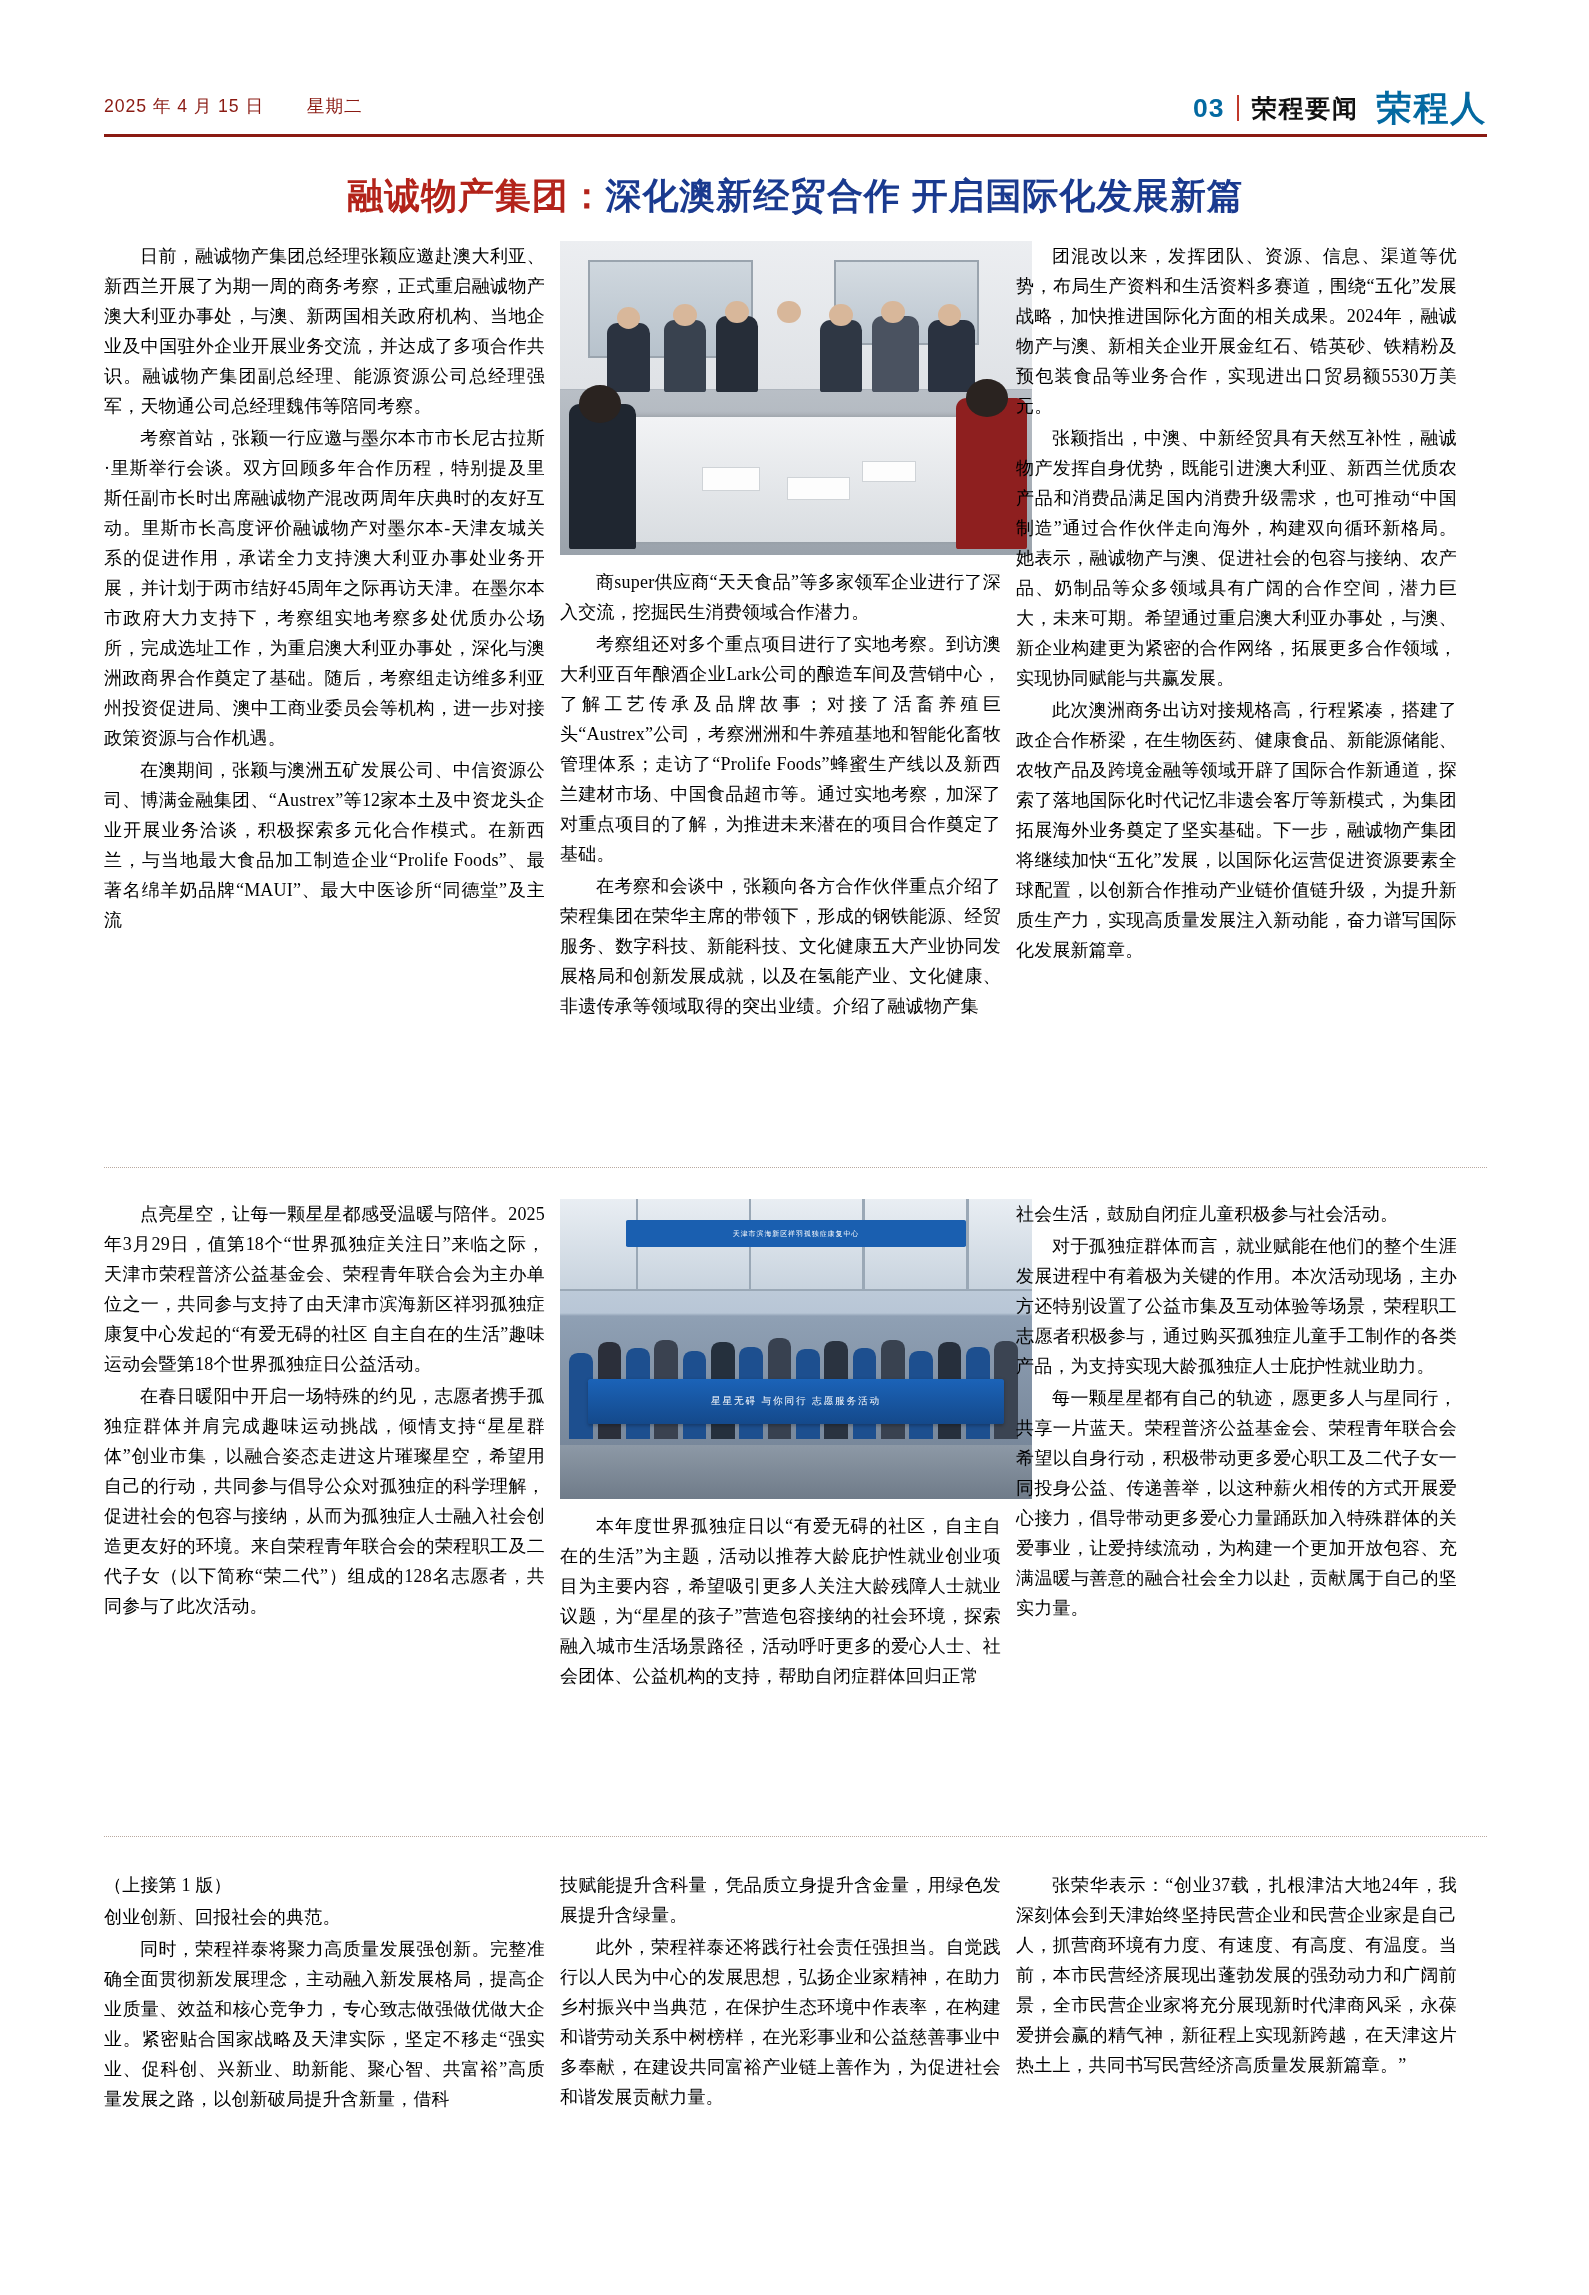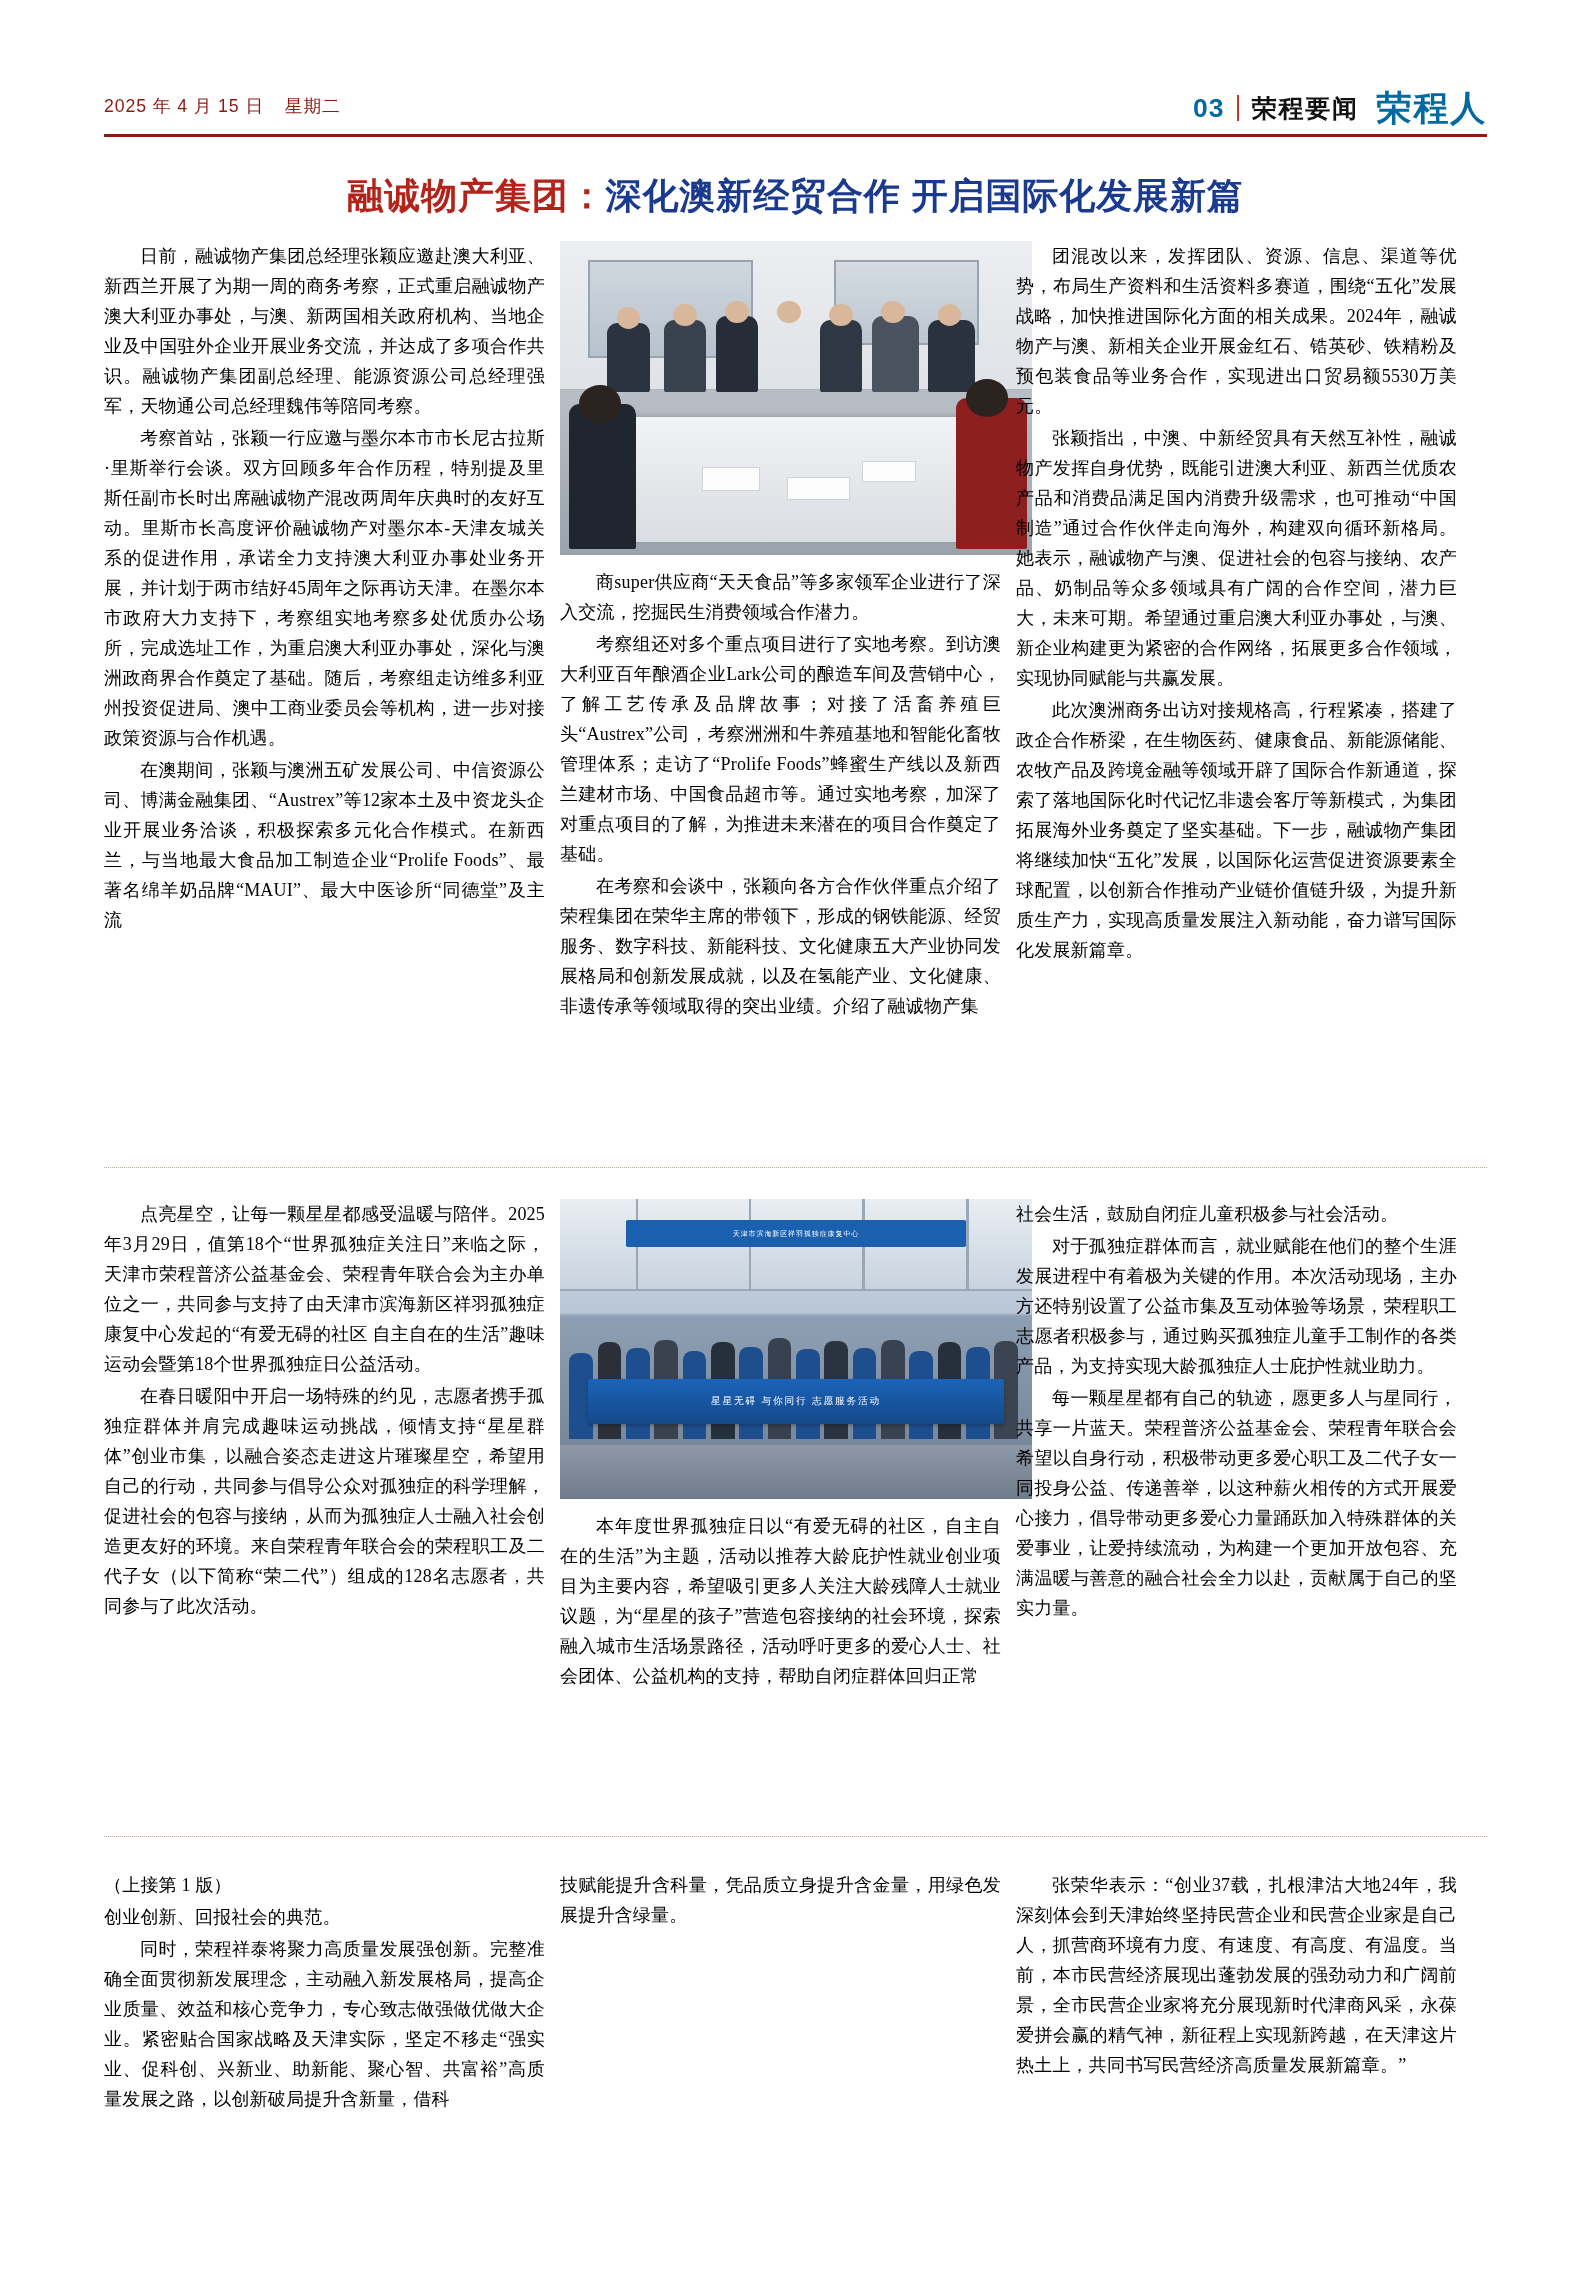--- a/index.html
+++ b/index.html
@@ -34,21 +34,21 @@
   .masthead-date {
     position: absolute;
     left: 0;
     top: 8.8px;
     font-size: 17.7px;
     color: #8a1a12;
     letter-spacing: 0.9px;
     font-family: "Liberation Sans", sans-serif;
   }
   .masthead-date .weekday {
-    margin-left: 15px;
+    margin-left: 37px;
   }
   .masthead-rule {
     position: absolute;
     left: 0;
     top: 49px;
     width: 1383px;
     height: 2.6px;
     background: #8a1a12;
   }
   .masthead-right {
@@ -350,20 +350,21 @@
 
   <div class="article" style="top: 1870px;">
     <div class="cols">
       <div class="col">
         <p class="body noindent">（上接第 1 版）</p>
         <p class="body noindent">创业创新、回报社会的典范。</p>
         <p class="body">同时，荣程祥泰将聚力高质量发展强创新。完整准确全面贯彻新发展理念，主动融入新发展格局，提高企业质量、效益和核心竞争力，专心致志做强做优做大企业。紧密贴合国家战略及天津实际，坚定不移走“强实业、促科创、兴新业、助新能、聚心智、共富裕”高质量发展之路，以创新破局提升含新量，借科</p>
       </div>
       <div class="col">
         <p class="body noindent">技赋能提升含科量，凭品质立身提升含金量，用绿色发展提升含绿量。</p>
+        <p class="body">此外，荣程祥泰还将践行社会责任强担当。自觉践行以人民为中心的发展思想，弘扬企业家精神，在助力乡村振兴中当典范，在保护生态环境中作表率，在构建和谐劳动关系中树榜样，在光彩事业和公益慈善事业中多奉献，在建设共同富裕产业链上善作为，为促进社会和谐发展贡献力量。</p>
       </div>
       <div class="col">
         <p class="body">张荣华表示：“创业37载，扎根津沽大地24年，我深刻体会到天津始终坚持民营企业和民营企业家是自己人，抓营商环境有力度、有速度、有高度、有温度。当前，本市民营经济展现出蓬勃发展的强劲动力和广阔前景，全市民营企业家将充分展现新时代津商风采，永葆爱拼会赢的精气神，新征程上实现新跨越，在天津这片热土上，共同书写民营经济高质量发展新篇章。”</p>
       </div>
     </div>
   </div>
 
 </div>
 
 

